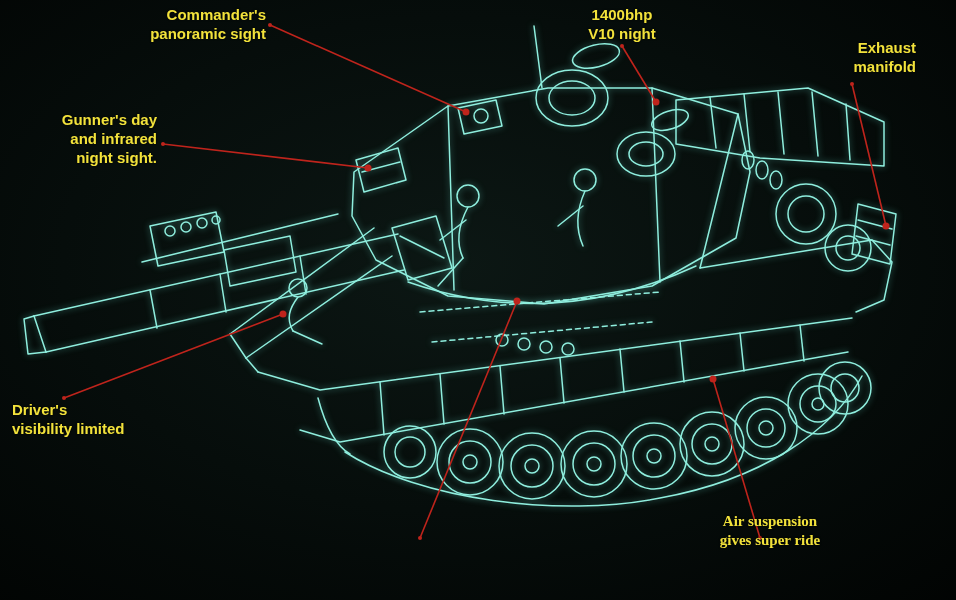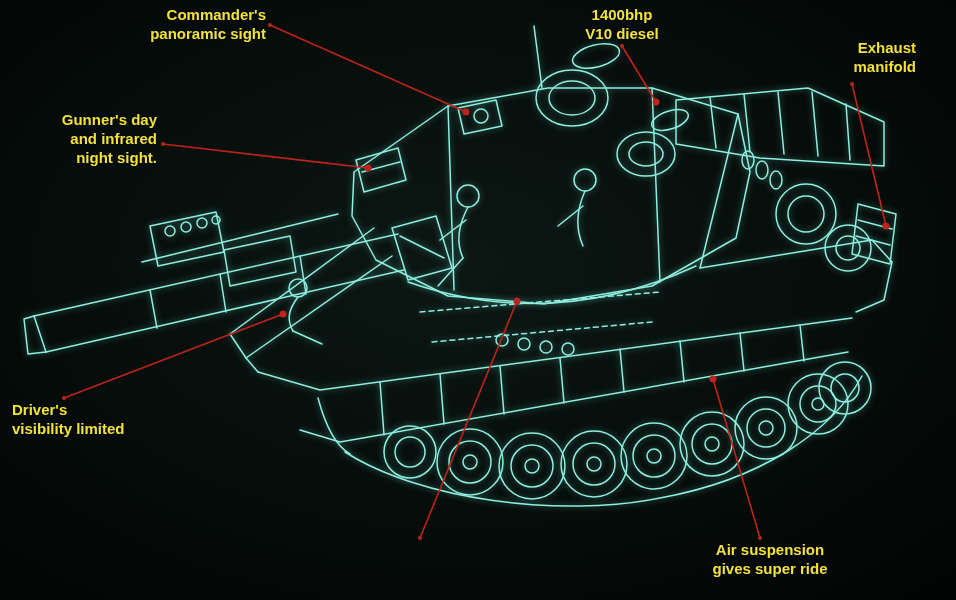--- a/index.html
+++ b/index.html
@@ -197,29 +197,29 @@
           <circle cx="760" cy="538" r="2"></circle>
           <circle cx="713" cy="379" r="3.5"></circle>
         </g>
     </g>
   </svg>
 
   <div class="label al-r" style="left:118px;top:5px;width:148px;">Commander's
 panoramic sight</div>
 
   <div class="label al-c" style="left:557px;top:5px;width:130px;">1400bhp
-V10 diesel</div>
+V10 night</div>
 
   <div class="label al-c" style="left:790px;top:38px;width:126px;text-align:right;">Exhaust
 manifold</div>
 
   <div class="label al-r" style="left:27px;top:110px;width:130px;">Gunner's day
 and infrared
 night sight.</div>
 
   <div class="label" style="left:12px;top:400px;width:170px;">Driver's
 visibility limited</div>
 
 
-  <div class="label al-c" style="left:694px;top:540px;width:152px;">Air suspension
+  <div class="label al-c" style="left:694px;top:512px;width:152px;font-family:Liberation Serif, serif;">Air suspension
 gives super ride</div>
 
 </div>
 
 </body></html>

